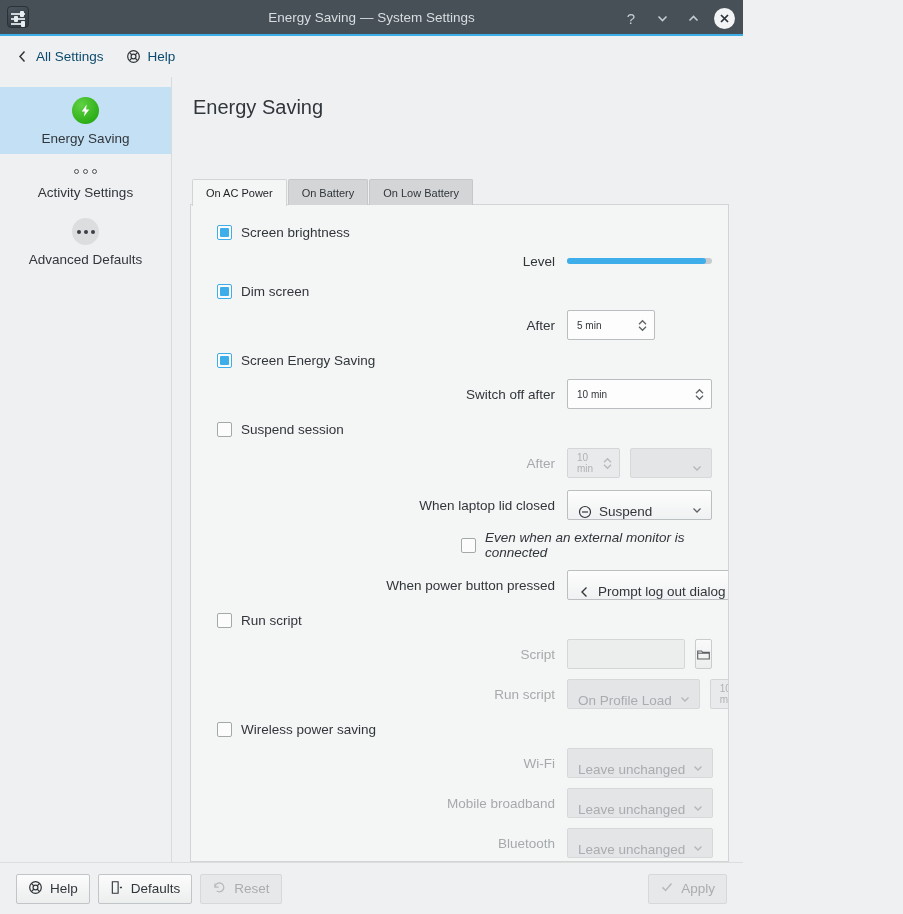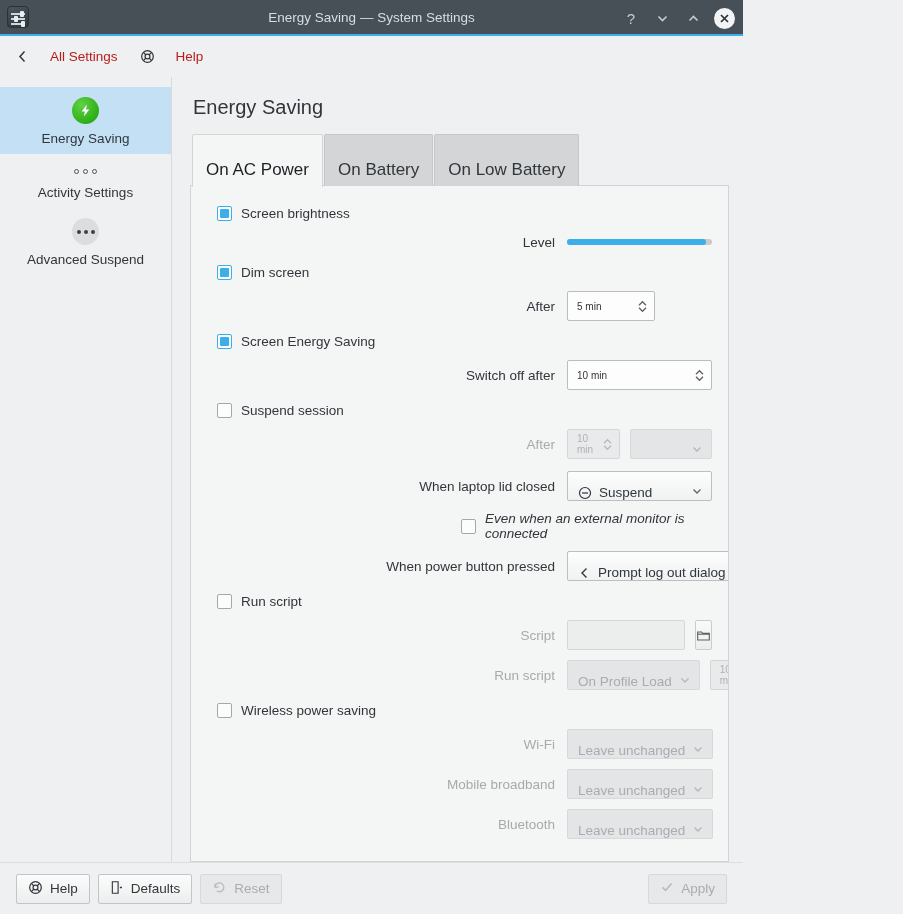--- a/index.html
+++ b/index.html
@@ -45,21 +45,21 @@
   .tb-close {
     width: 21px; height: 21px; border-radius: 50%; background: #f2f4f5;
     display: flex; align-items: center; justify-content: center;
   }
 
   
   .toolbar {
     height: 41px; background: #eff0f1; display: flex; align-items: center;
     padding-left: 16px; gap: 22px; flex: none;
   }
-  .tool-item { display: flex; align-items: flex-start; gap: 21px; cursor: default; font-size: 13.5px; color: #b91c1c; }
+  .tool-item { display: flex; align-items: flex-start; gap: 7px; cursor: default; font-size: 13.5px; color: #0c4a6e; }
   .tool-item svg { display: block; }
 
   
   .body { flex: 1; display: flex; min-height: 0; background: #eff0f1; }
 
   .sidebar {
     width: 172px; flex: none; background: #eff0f1;
     border-right: 1px solid #d9dadb; padding-top: 10px;
   }
   .side-item {
@@ -80,23 +80,23 @@
     display: flex; align-items: center; justify-content: center; gap: 3px;
   }
   .ic-dots-filled span { width: 4px; height: 4px; border-radius: 50%; background: #3b4044; }
 
   .content { flex: 1; min-width: 0; padding: 16px 14px 0 18px; display: flex; flex-direction: column; }
   .page-title { font-size: 20px; font-weight: 400; color: #31363b; margin: 3px 0 14px 3px; }
 
   
   .tabs { display: flex; align-items: flex-end; padding-left: 2px; position: relative; z-index: 2; }
   .tab {
-    padding: 25px 13px 6px; font-size: 17px; color: #31363b; cursor: default;
+    padding: 7px 13px 6px; font-size: 11px; color: #31363b; cursor: default;
     background: #d3d5d6; border: 1px solid #c5c7c8; border-bottom: none;
-    margin-right: 1px; border-radius: 2px 2px 0 0;
+    margin-right: 1px; border-radius: 2px 2px 0 0; margin-top: 45px;
   }
   .tab.active { background: #f4f5f5; border-color: #d2d4d5; color: #1d2023; position: relative; top: 1px; padding-bottom: 7px; }
 
   .panel {
     flex: 1; min-height: 0; background: #f4f5f5; border: 1px solid #d2d4d5;
     margin-top: -1px; padding: 14px 16px 10px 14px; overflow: hidden;
   }
 
   
   .grp { margin-bottom: 2px; }
@@ -255,21 +255,21 @@
             <span></span>
         </span>
         <span class="side-label">Activity Settings</span>
       </div>
       <div class="side-item">
         <span class="ic-dots-filled">
           <span></span>
             <span></span>
             <span></span>
         </span>
-        <span class="side-label">Advanced Suspend</span>
+        <span class="side-label">Advanced Defaults</span>
       </div>
     </div>
 
     <div class="content">
       <div class="page-title">Energy Saving</div>
 
       <div class="tabs">
         <div class="tab active">On AC Power</div>
         <div class="tab">On Battery</div>
         <div class="tab">On Low Battery</div>

